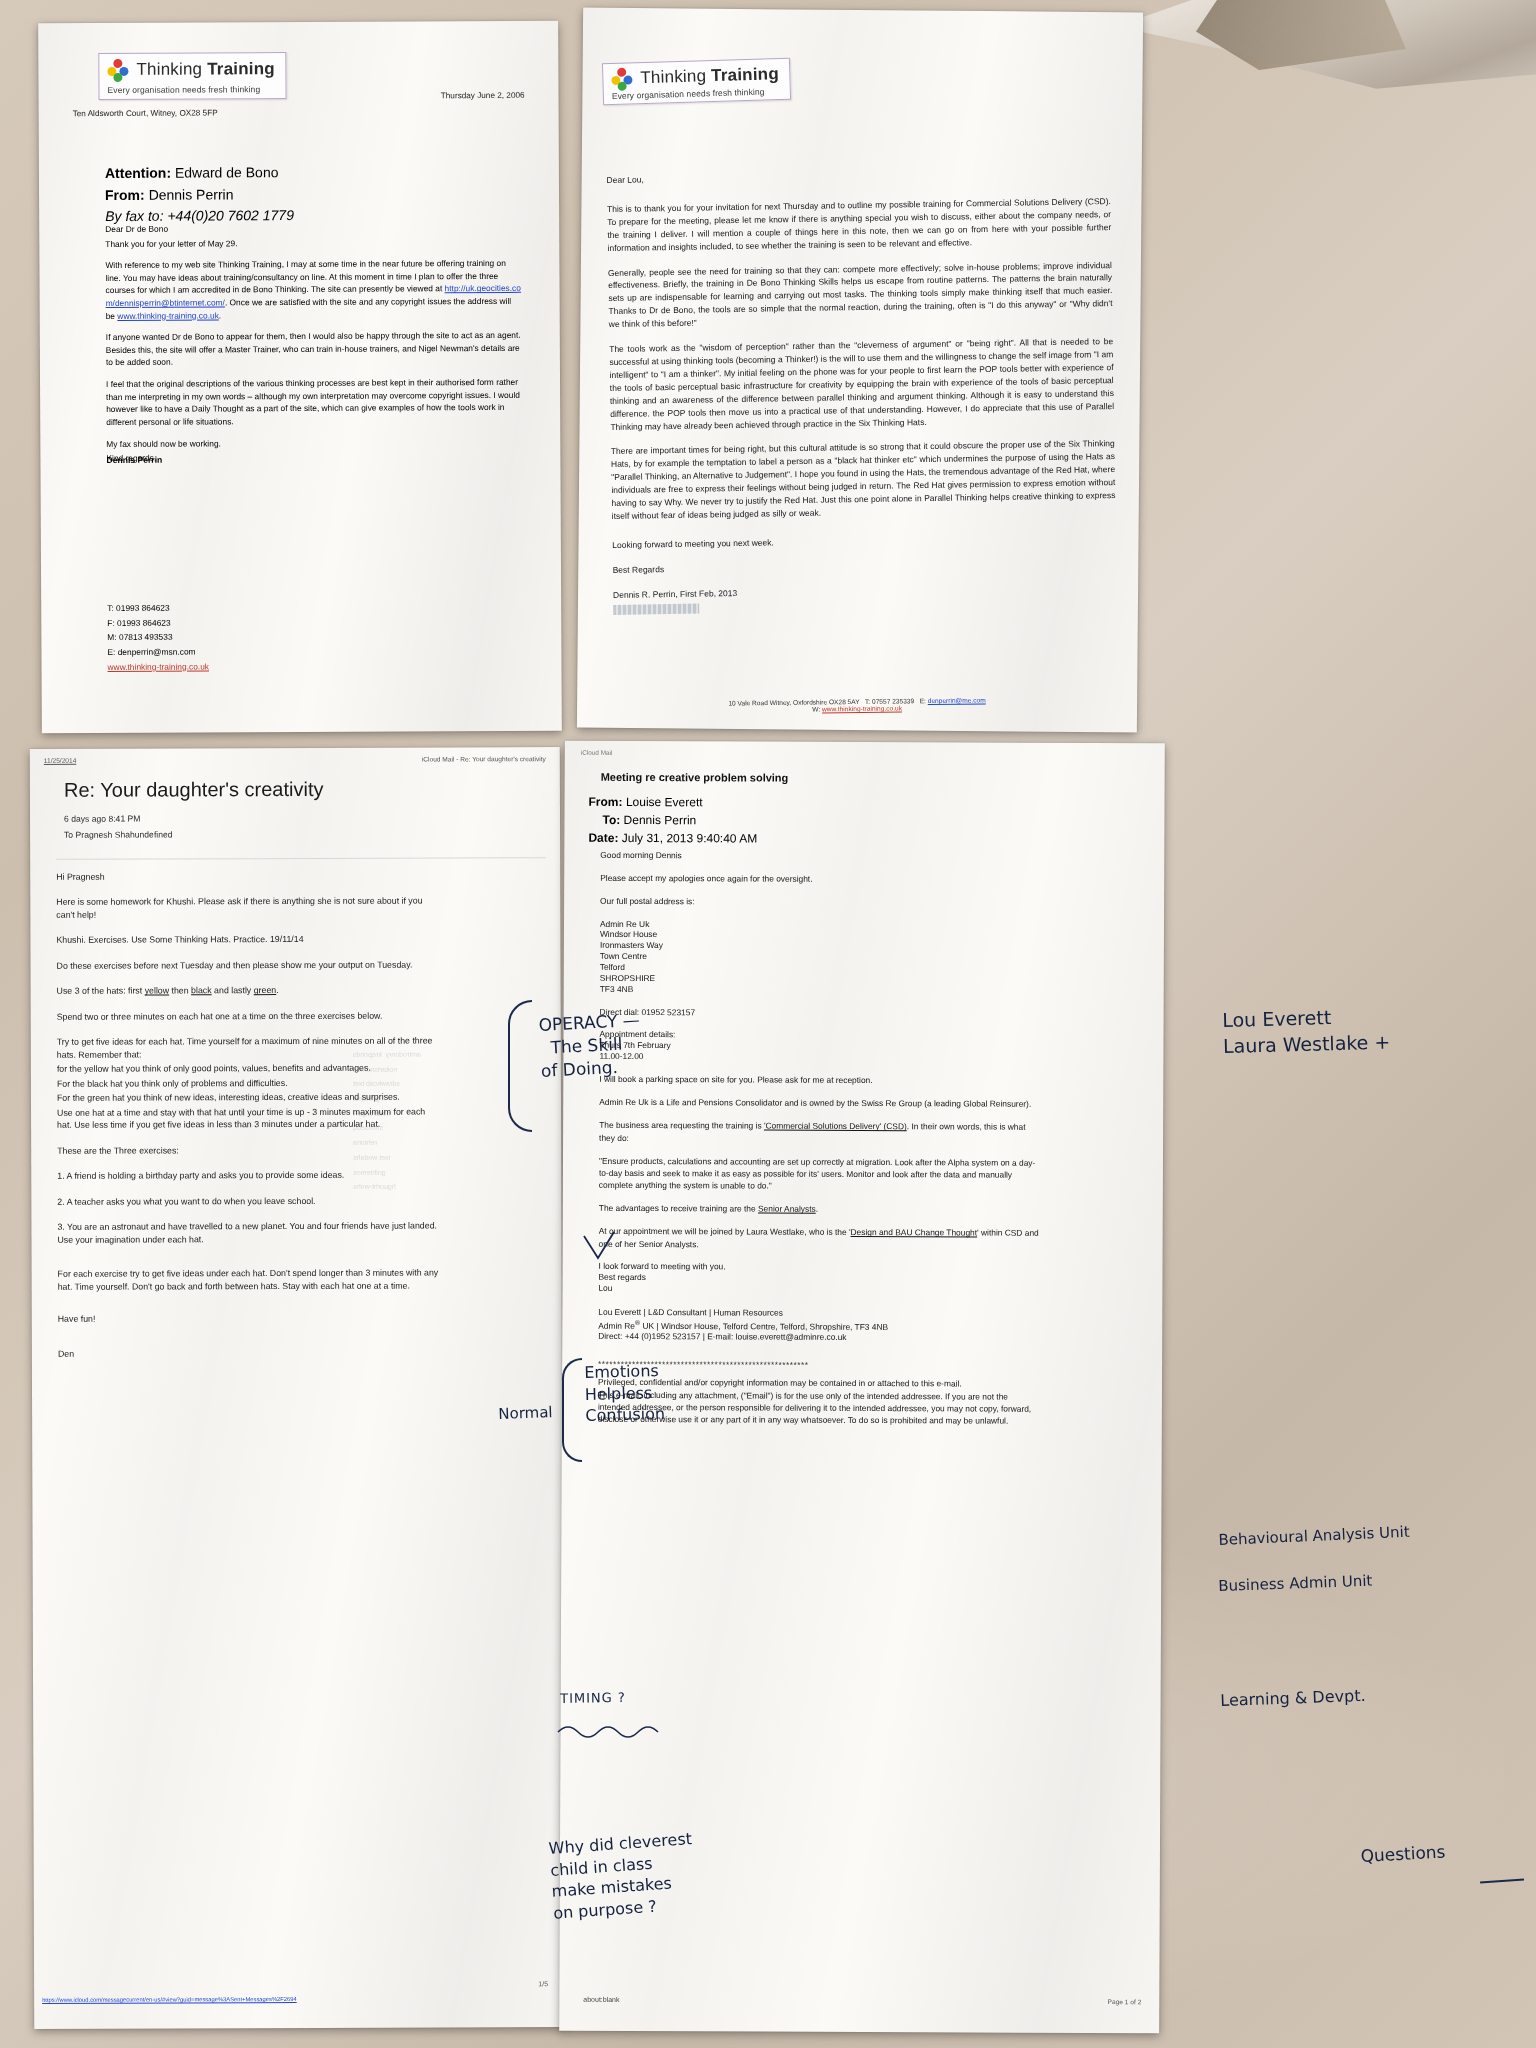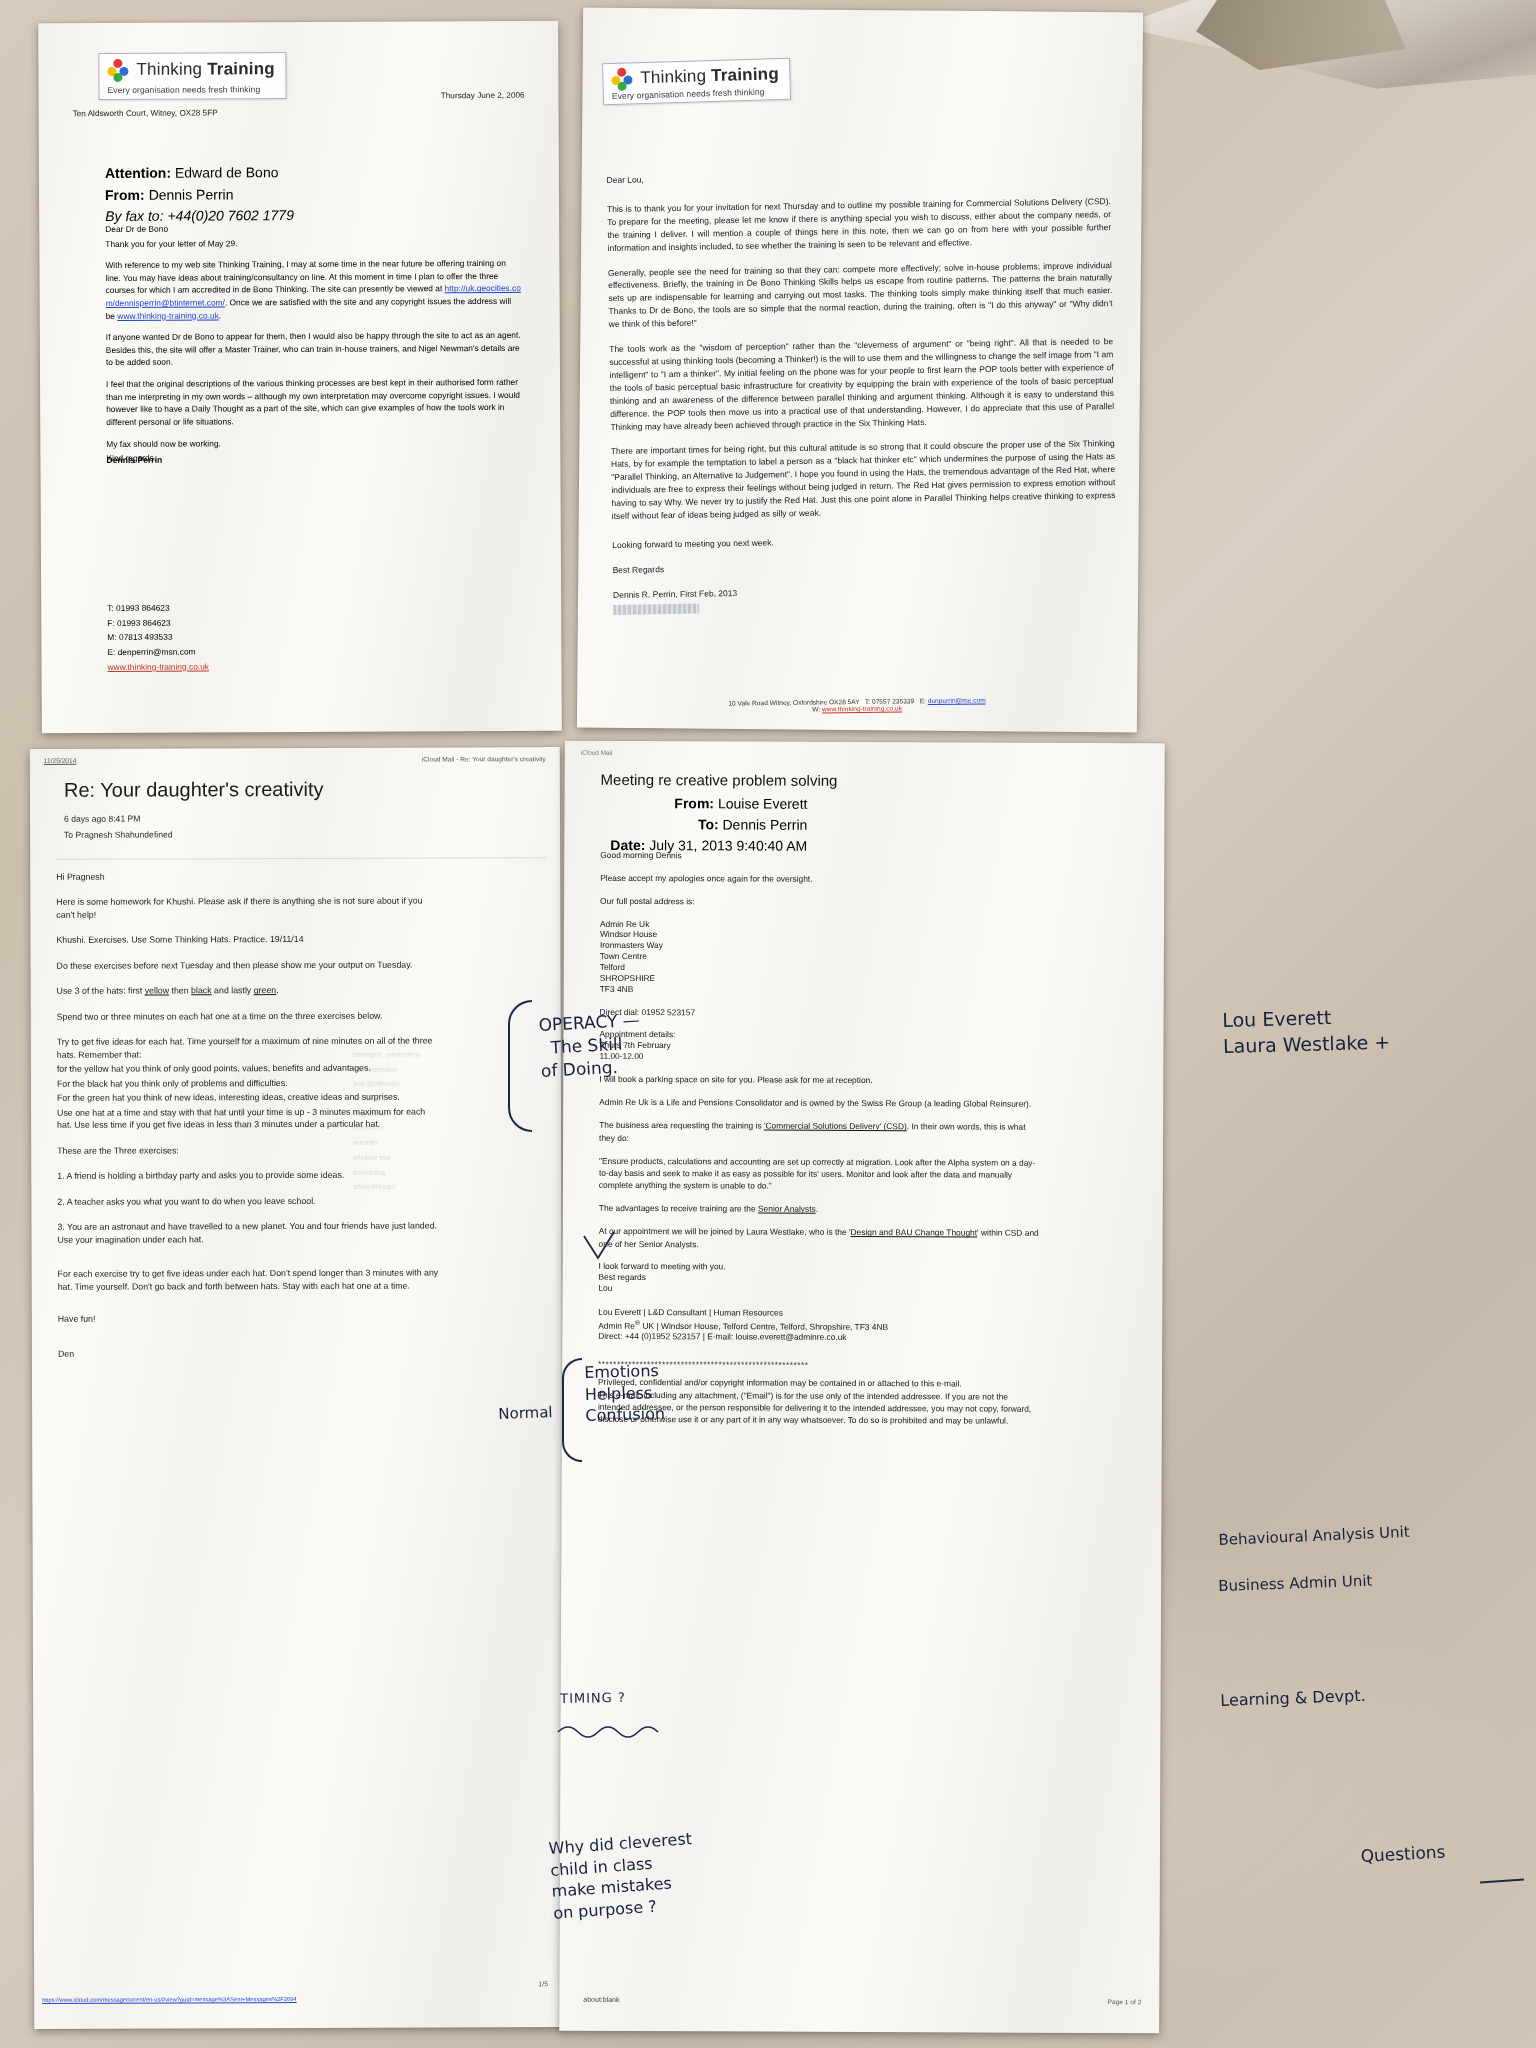--- a/index.html
+++ b/index.html
@@ -108,22 +108,22 @@
   .d3-page { position: absolute; right: 16px; bottom: 40px; font-size: 7px; color: #555; }
   .ghost {
     position: absolute; right: 18px; top: 300px; width: 190px; height: 340px;
     font-size: 7px; color: rgba(90,90,90,0.20); line-height: 2.1; text-align: right;
     transform: scaleX(-1); pointer-events: none;
   }
 
   
   #doc4 { left: 562px; top: 742px; width: 600px; height: 1290px; transform: rotate(0.25deg); }
   .d4-tag { position: absolute; left: 16px; top: 8px; font-size: 6.4px; color: #777; }
-  .d4-title { position: absolute; left: 36px; top: 30px; font-size: 15px; font-weight: normal; color: #111; }
-  .d4-meta { position: absolute; left: 46px; top: 52px; font-size: 14px; line-height: 1.5; text-align: right; }
+  .d4-title { position: absolute; left: 36px; top: 30px; font-size: 11px; font-weight: bold; color: #111; }
+  .d4-meta { position: absolute; left: 24px; top: 52px; font-size: 12px; line-height: 1.5; }
   .d4-meta .lbl { font-weight: bold; }
   .d4-body { position: absolute; left: 36px; right: 120px; top: 108px; font-size: 8.4px; color: #151515; line-height: 1.45; }
   .d4-body p { margin: 0 0 11px 0; }
   .d4-body .u { text-decoration: underline; text-align: center; }
   .d4-addr p { margin: 0; line-height: 1.3; }
   .d4-stars { letter-spacing: .5px; color:#333; }
   .d4-about { position: absolute; left: 24px; bottom: 28px; font-size: 7px; color: #444; }
   .d4-page { position: absolute; right: 18px; bottom: 28px; font-size: 6.6px; color: #555; }
 
   

